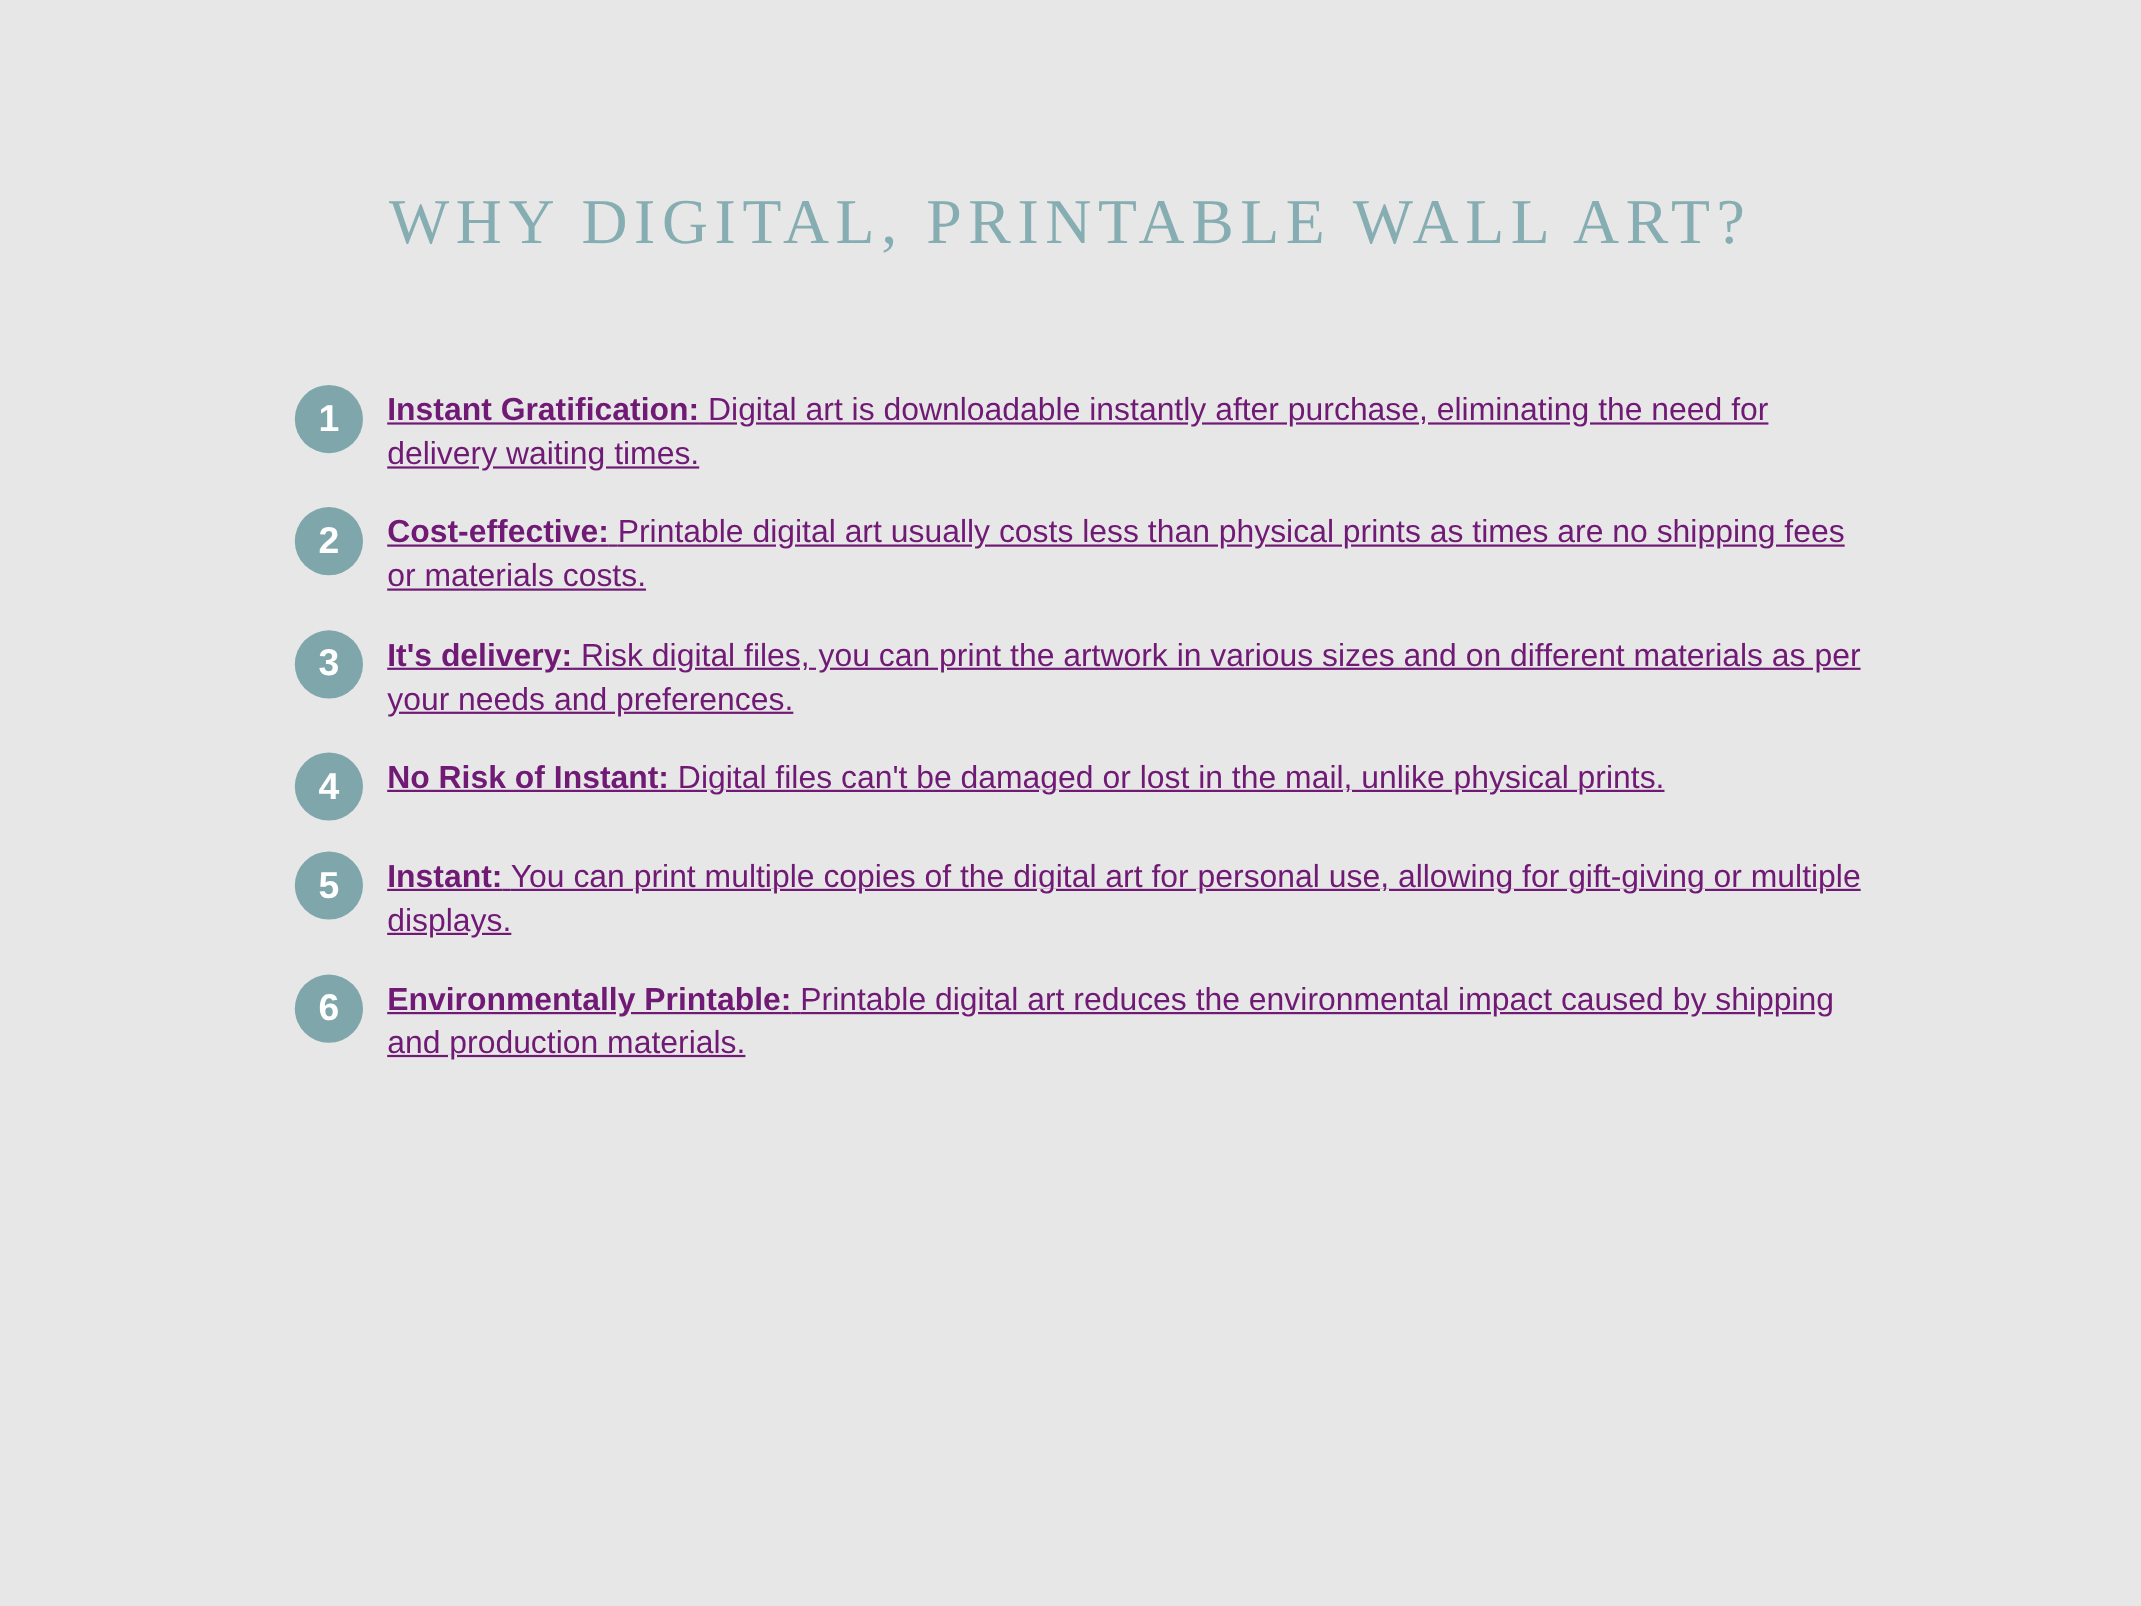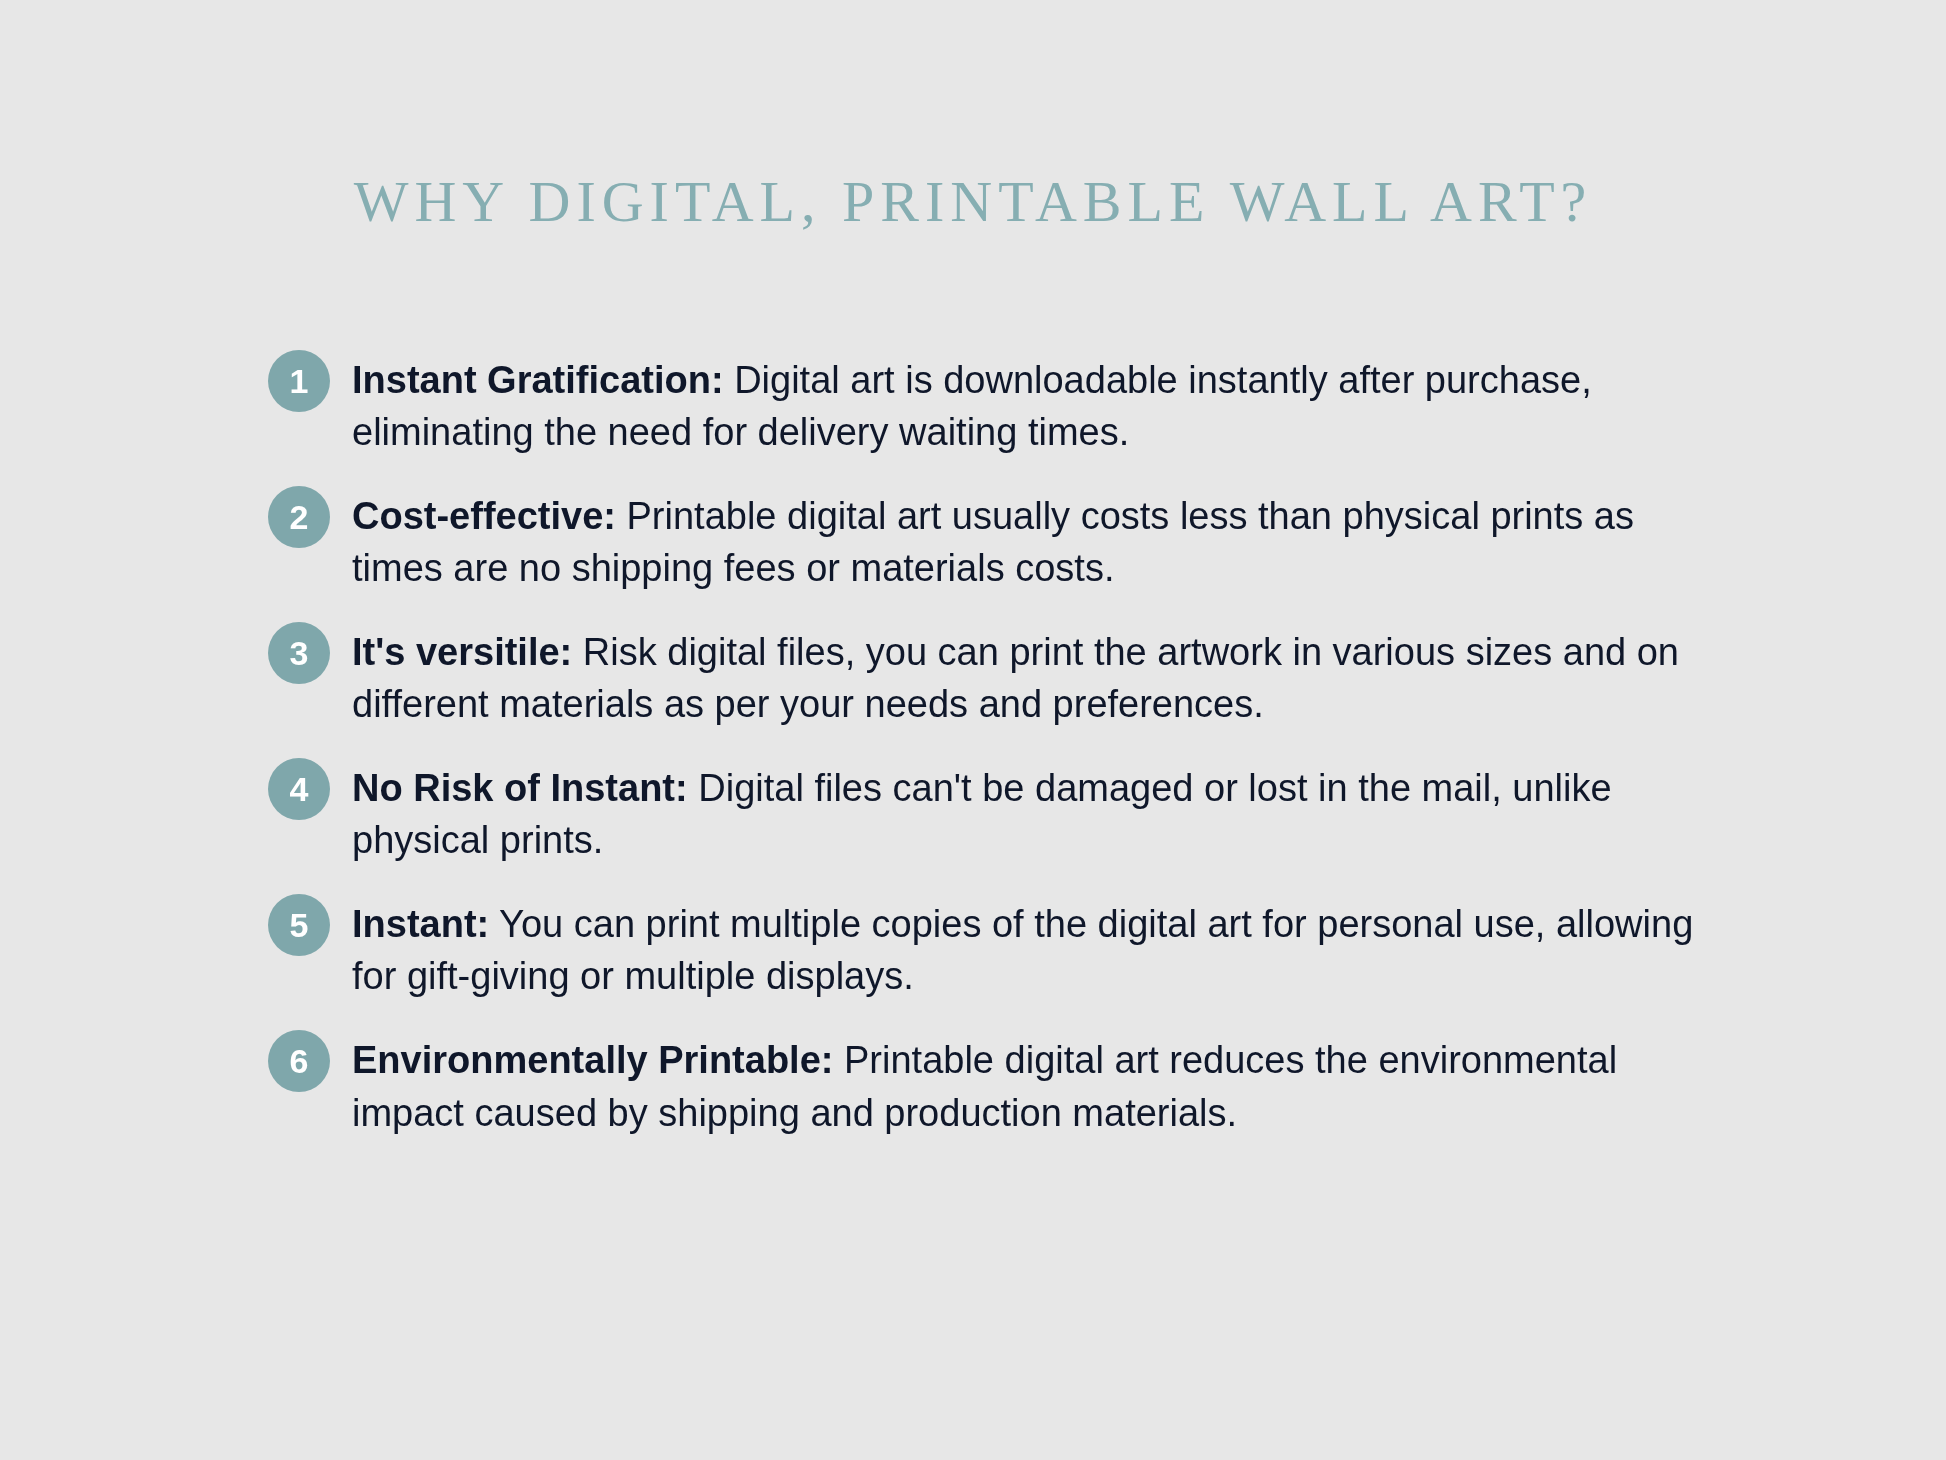--- a/index.html
+++ b/index.html
@@ -55,25 +55,26 @@
     font-weight: 600;
     display: flex;
     align-items: center;
     justify-content: center;
     margin-right: 22px;
     margin-top: 2px;
     font-family: "Liberation Sans", sans-serif;
   }
   .text {
     flex: 1 1 auto;
-    font-size: 38px;
+    font-size: 29px;
     line-height: 1.37;
-    color: #0f172a;
+    color: #701a75;
     font-family: "Liberation Sans", sans-serif;
     padding-top: 6px;
+    text-decoration: underline;
   }
   .text b {
     font-weight: 700;
   }
 </style>
 </head>
 <body>
 
 <div class="page">
 
@@ -86,21 +87,21 @@
       <div class="text"><b>Instant Gratification:</b> <span>Digital art is downloadable instantly after purchase, eliminating the need for delivery waiting times.</span></div>
     </div>
 
     <div class="item">
       <div class="badge">2</div>
       <div class="text"><b>Cost-effective:</b> <span>Printable digital art usually costs less than physical prints as times are no shipping fees or materials costs.</span></div>
     </div>
 
     <div class="item">
       <div class="badge">3</div>
-      <div class="text"><b>It's versitile:</b> <span>Risk digital files, you can print the artwork in various sizes and on different materials as per your needs and preferences.</span></div>
+      <div class="text"><b>It's delivery:</b> <span>Risk digital files, you can print the artwork in various sizes and on different materials as per your needs and preferences.</span></div>
     </div>
 
     <div class="item">
       <div class="badge">4</div>
       <div class="text"><b>No Risk of Instant:</b> <span>Digital files can't be damaged or lost in the mail, unlike physical prints.</span></div>
     </div>
 
     <div class="item">
       <div class="badge">5</div>
       <div class="text"><b>Instant:</b> <span>You can print multiple copies of the digital art for personal use, allowing for gift-giving or multiple displays.</span></div>

